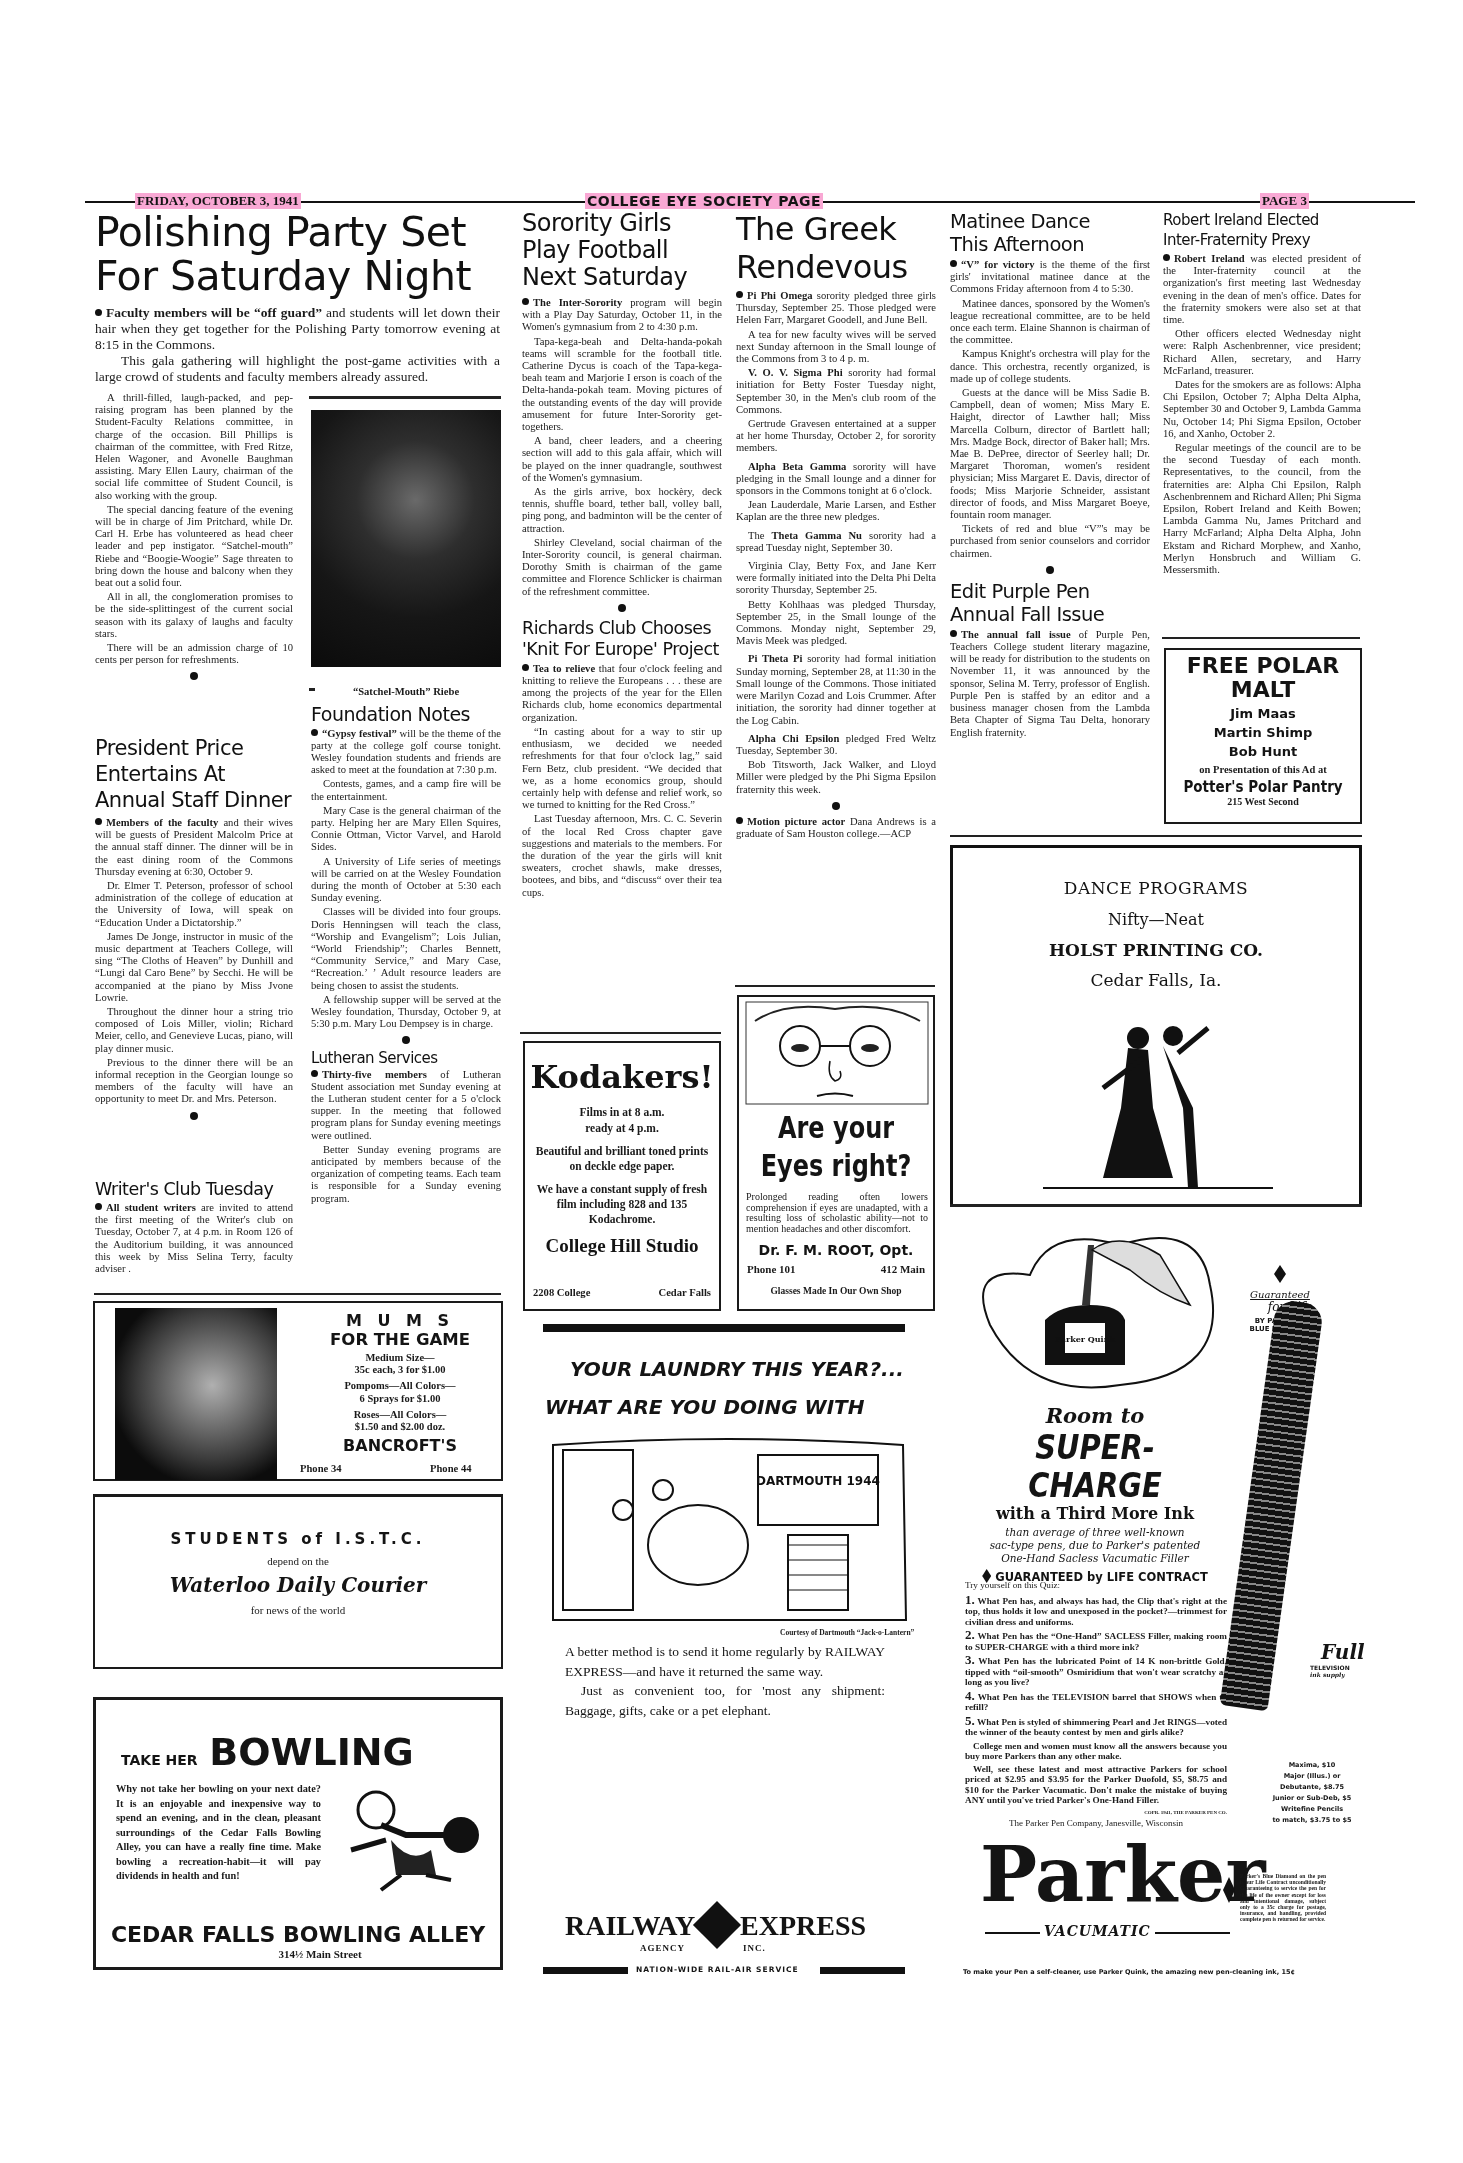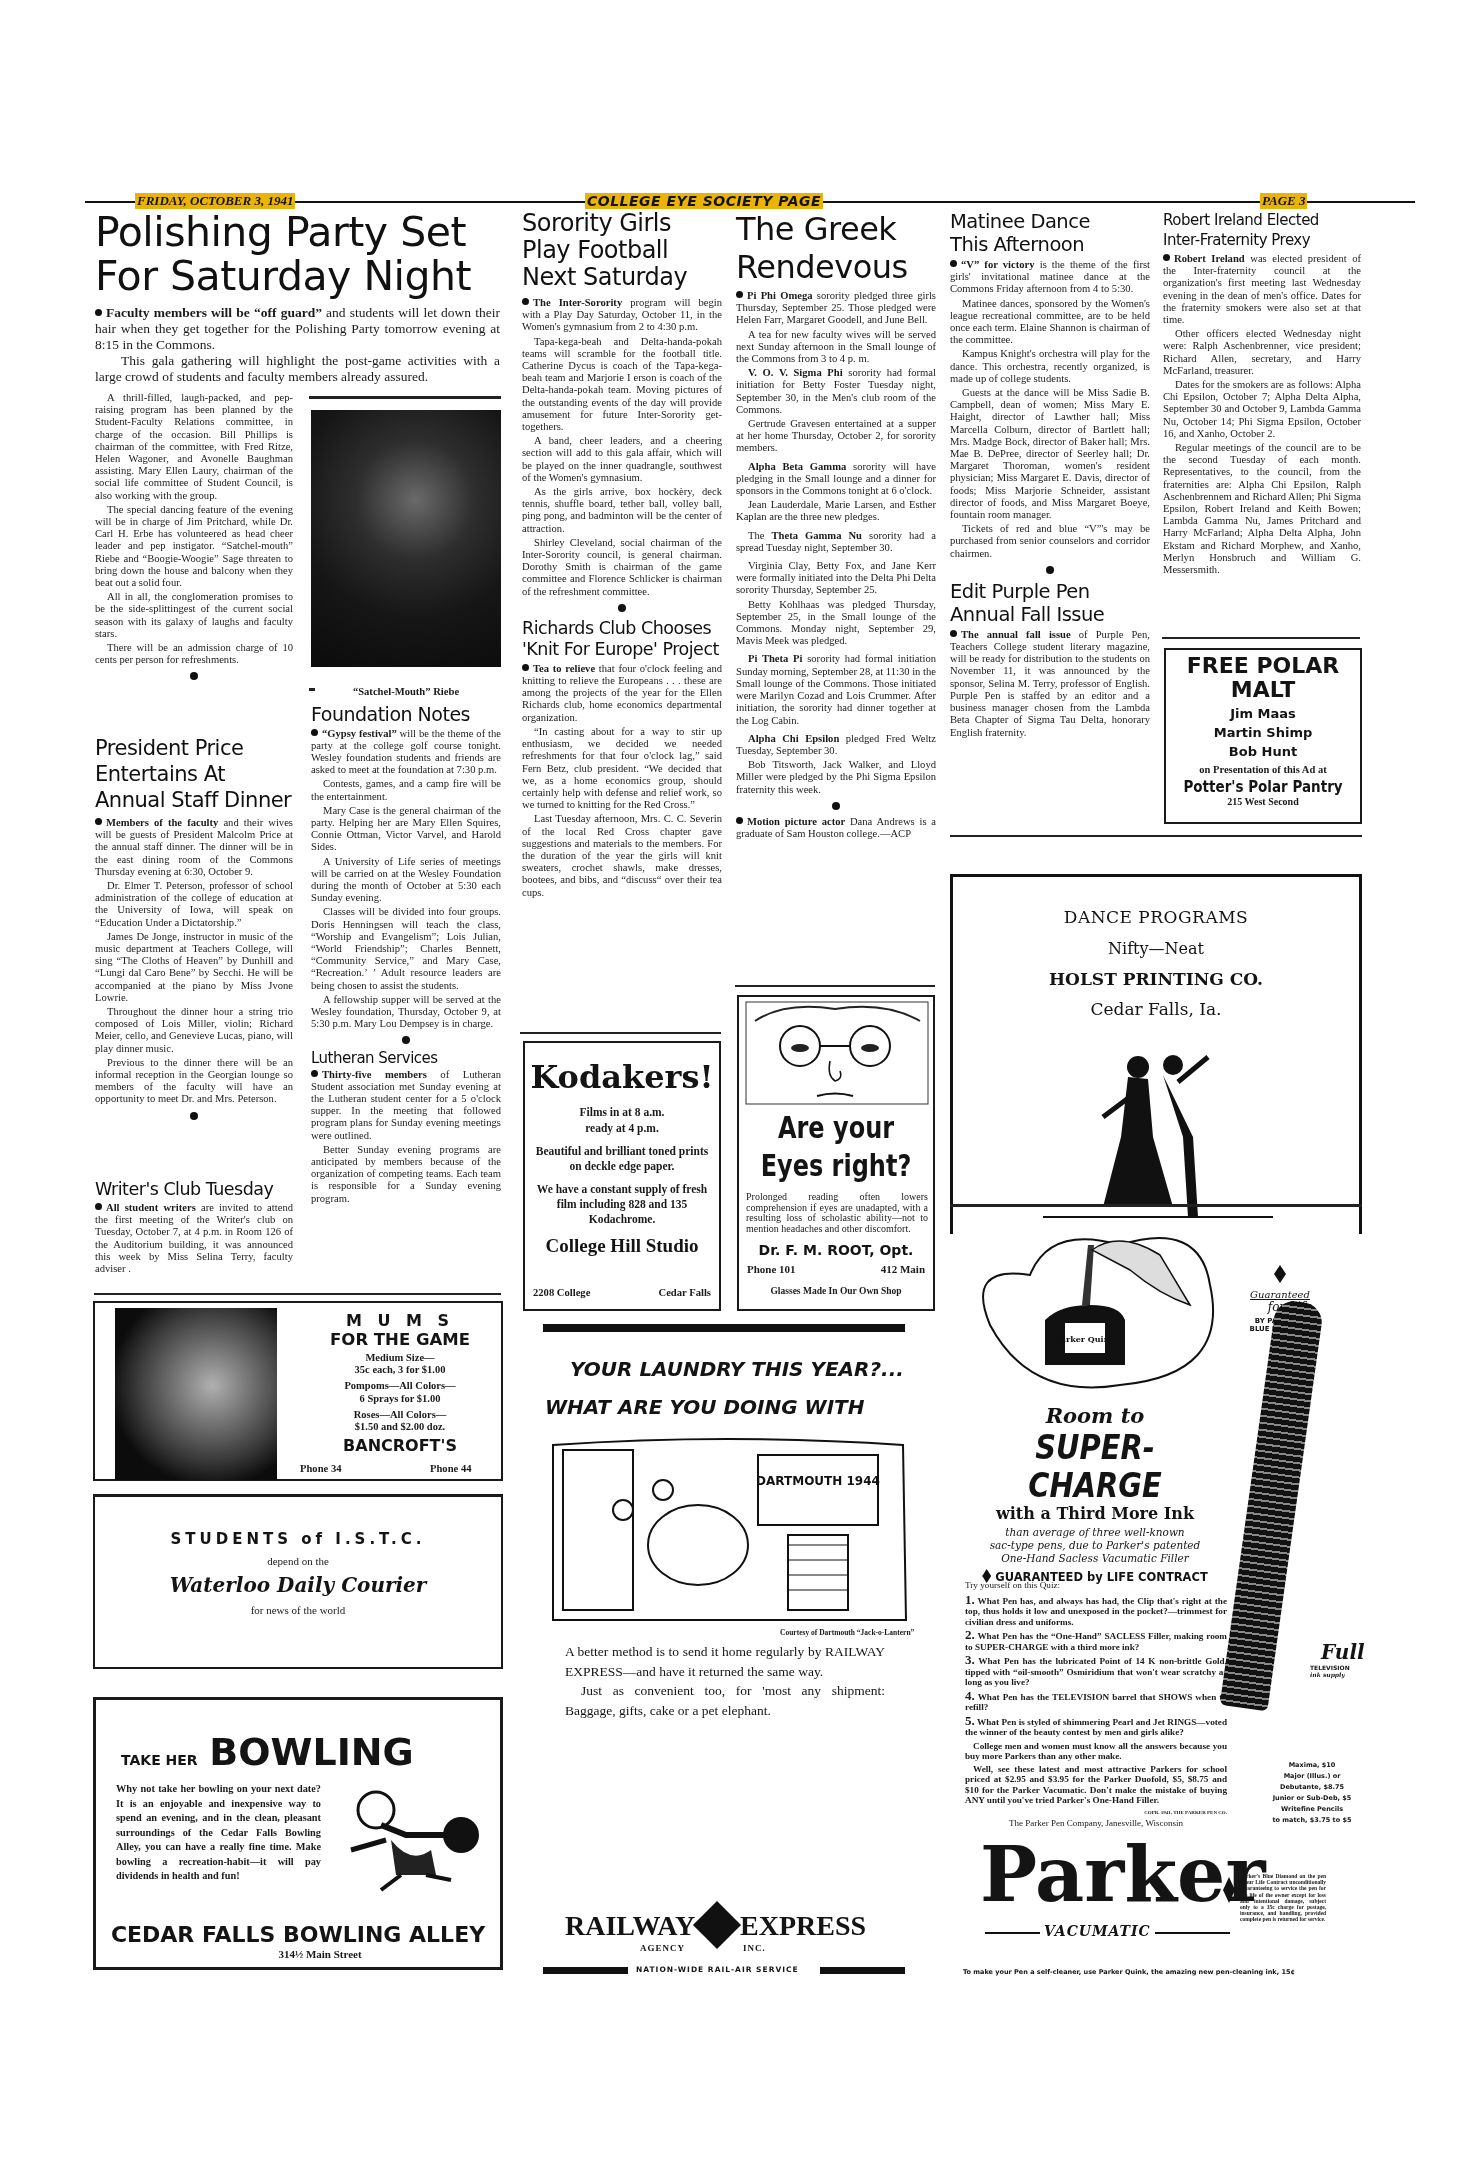--- a/index.html
+++ b/index.html
@@ -14,21 +14,21 @@
   .bullet { display: inline-block; width: 7px; height: 7px; border-radius: 50%; background: #111; margin-right: 4px; vertical-align: 1px; }
   .sep-dot { width: 8px; height: 8px; border-radius: 50%; background: #111; margin: 6px auto; }
   .rule { background: #222; height: 2px; }
   .box { border: 2px solid #1a1a1a; }
   .center { text-align: center; }
   .photo { background: radial-gradient(circle at 55% 35%, #6a6a6a 0%, #2e2e2e 30%, #161616 60%, #0b0b0b 100%); }
 
   
   .masthead { top: 193px; left: 85px; width: 1330px; height: 16px; font-family: "Liberation Serif", serif; font-size: 13px; font-weight: bold; }
   .masthead .line { position: absolute; top: 8px; height: 1.5px; background: #111; }
-  .masthead span { position: absolute; top: 0; background: #eab308; padding: 0 2px; font-style: italic; }
+  .masthead span { position: absolute; top: 0; background: #f9a8d4; padding: 0 2px; }
   .masthead .center-title { font-family: "DejaVu Sans", sans-serif; font-size: 14px; font-weight: bold; letter-spacing: 0.5px; }
 </style>
 </head>
 <body>
 
 <div class="abs masthead">
   <div class="line" style="left:0; width:1330px;"></div>
   <span style="left:50px;">FRIDAY, OCTOBER 3, 1941</span>
   <span class="center-title" style="left:500px;">COLLEGE EYE SOCIETY PAGE</span>
   <span style="left:1175px;">PAGE 3</span>
@@ -298,21 +298,21 @@
     <div>Martin Shimp</div>
     <div>Bob Hunt</div>
   </div>
   <div class="center body-text" style="text-align:center; font-weight:bold; font-size:10.5px; margin-top:3px;">on Presentation of this Ad at</div>
   <div class="center" style="font-family:'DejaVu Sans', sans-serif; font-weight:bold; font-size:15px; margin-top:2px; transform:scaleX(0.9);">Potter's Polar Pantry</div>
   <div class="center body-text" style="text-align:center; font-weight:bold; font-size:10px;">215 West Second</div>
 </div>
 
 <div class="abs rule" style="left:950px; top:835px; width:412px; height:1.5px;"></div>
 
-<div class="abs" style="left:950px; top:845px; width:412px; height:360px; border-left:3px solid #111; border-top:3px solid #111; border-right:3px solid #111;margin-top:29px;">
+<div class="abs" style="left:950px; top:845px; width:412px; height:360px; border-left:3px solid #111; border-top:3px solid #111; border-right:3px solid #111;">
   <div class="abs center" style="left:0; top:30px; width:406px; font-family:'DejaVu Serif', serif; font-size:17px; letter-spacing:0.5px;">DANCE PROGRAMS</div>
   <div class="abs center" style="left:0; top:62px; width:406px; font-family:'DejaVu Serif', serif; font-size:16px;">Nifty—Neat</div>
   <div class="abs center" style="left:0; top:92px; width:406px; font-family:'DejaVu Serif', serif; font-weight:bold; font-size:17px;">HOLST PRINTING CO.</div>
   <div class="abs center" style="left:0; top:122px; width:406px; font-family:'DejaVu Serif', serif; font-size:17px;">Cedar Falls, Ia.</div>
   <svg class="abs" style="left:90px; top:170px;" width="230" height="180" viewBox="0 0 230 180">
     <circle cx="95" cy="20" r="11" fill="#111"></circle>
     <circle cx="130" cy="18" r="10" fill="#111"></circle>
     <path d="M85 30 L78 90 L60 160 L130 160 L110 90 L105 32 Z" fill="#111"></path>
     <path d="M120 28 L140 90 L145 170 L155 170 L150 90 Z" fill="#111"></path>
     <path d="M100 40 L60 70 M135 35 L165 10" stroke="#111" stroke-width="5"></path>

